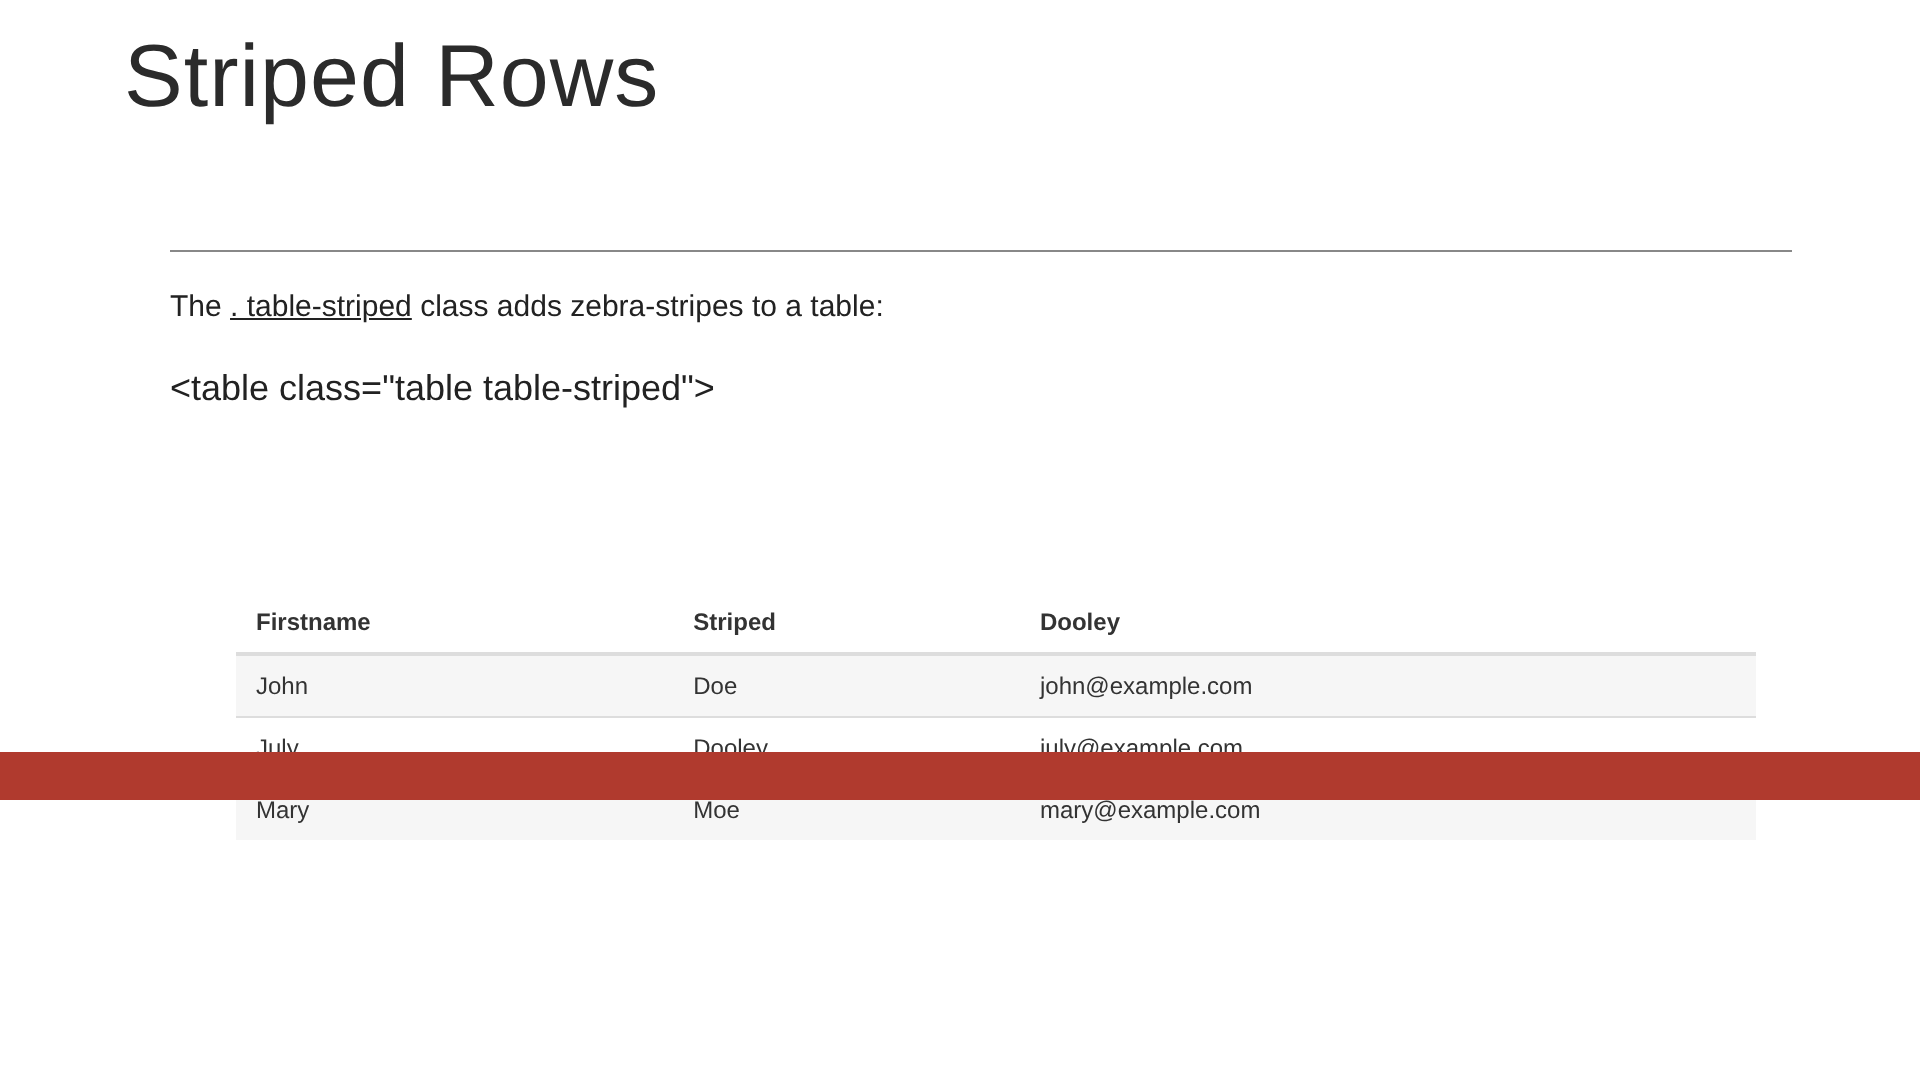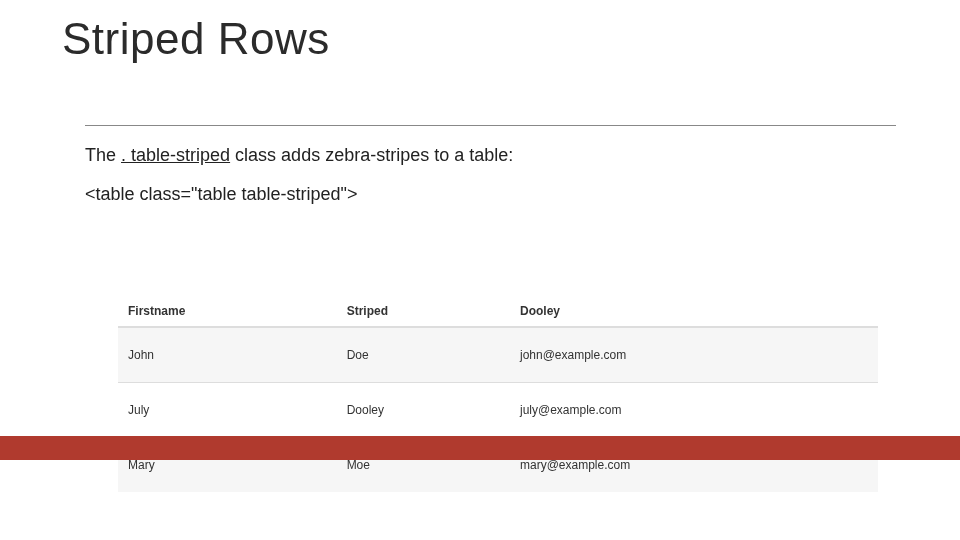--- a/index.html
+++ b/index.html
@@ -8,21 +8,21 @@
     width: 960px;
     height: 540px;
     font-family: "Segoe UI", "Helvetica Neue", Arial, sans-serif;
     background: #ffffff;
     color: #2b2b2b;
     overflow: hidden;
   }
   .slide {
     position: relative;
     width: 960px;
-    height: 460px;
+    height: 400px;
     box-sizing: border-box;
     border-radius: 22px;
   }
   .title {
     position: absolute;
     left: 62px;
     top: 14px;
     font-size: 44px;
     font-weight: 400;
     color: #2b2b2b;
@@ -32,21 +32,21 @@
     position: absolute;
     left: 85px;
     right: 64px;
     top: 125px;
     border-top: 1px solid #888;
   }
   .desc {
     position: absolute;
     left: 85px;
     top: 145px;
-    font-size: 18px;
+    font-size: 15px;
     color: #222;
   }
   .desc .cls {
     text-decoration: underline;
     font-weight: 400;
     color: #222;
   }
   .code {
     position: absolute;
     left: 85px;
@@ -70,21 +70,21 @@
   }
   table.sample thead th {
     text-align: left;
     font-weight: 700;
     color: #333;
     padding: 8px 10px;
     border-bottom: 2px solid #ddd;
     font-size: 12px;
   }
   table.sample tbody td {
-    padding: 20px 10px;
+    padding: 8px 10px;
     border-top: 1px solid #ddd;
     font-size: 12px;
     color: #333;
   }
   table.sample tbody tr:nth-child(odd) td {
     background: #f6f6f6;
   }
   .footer {
     position: absolute;
     left: 0;

